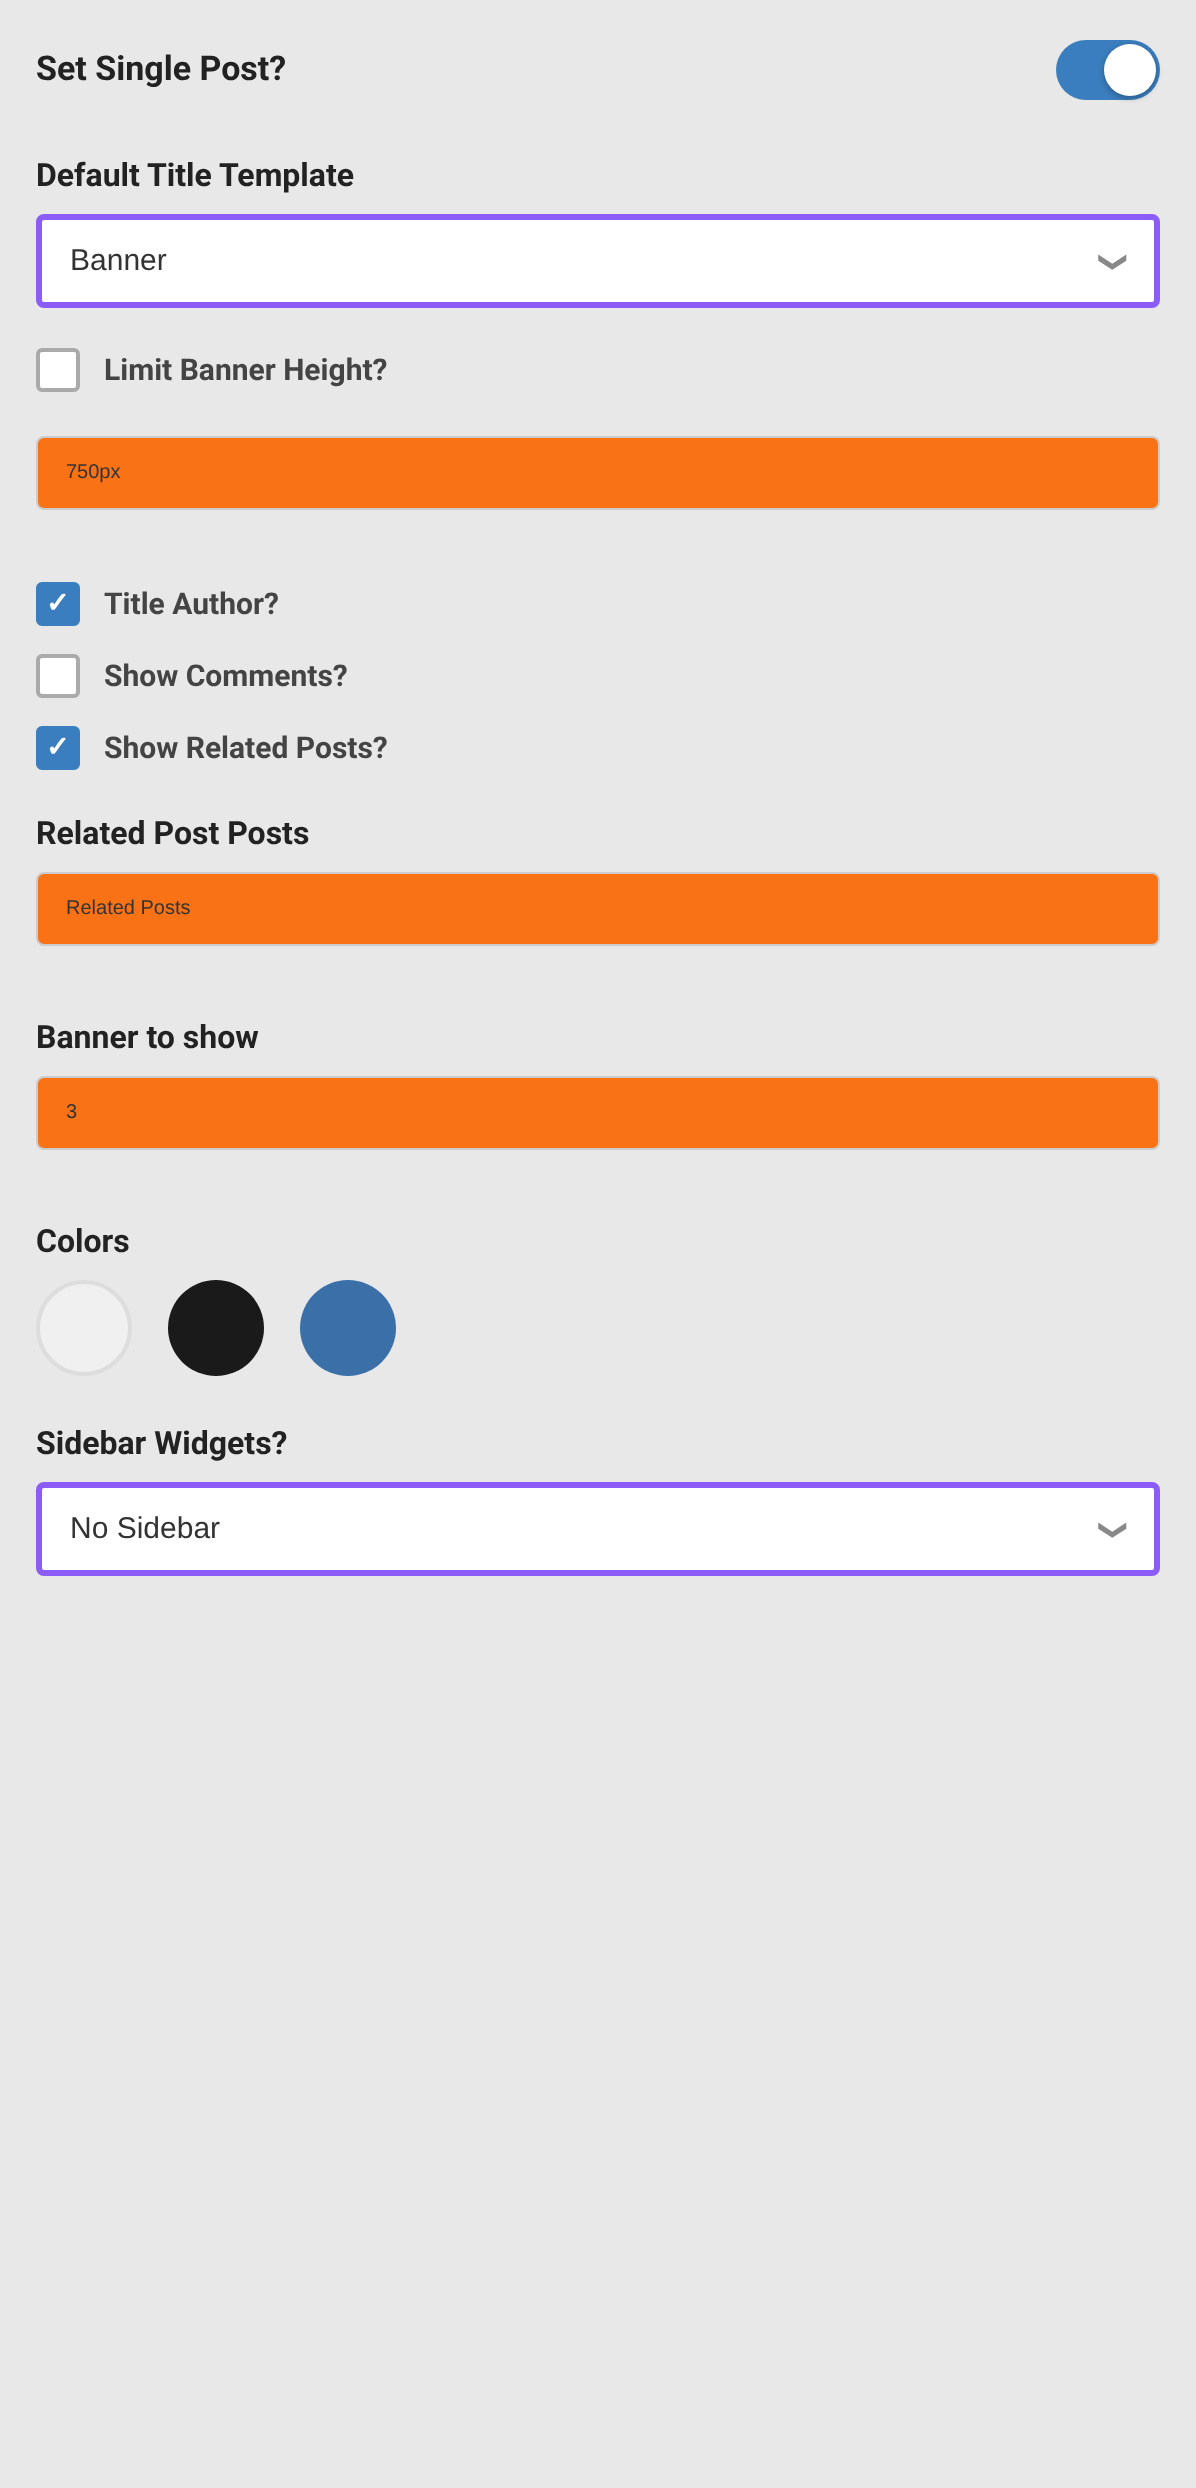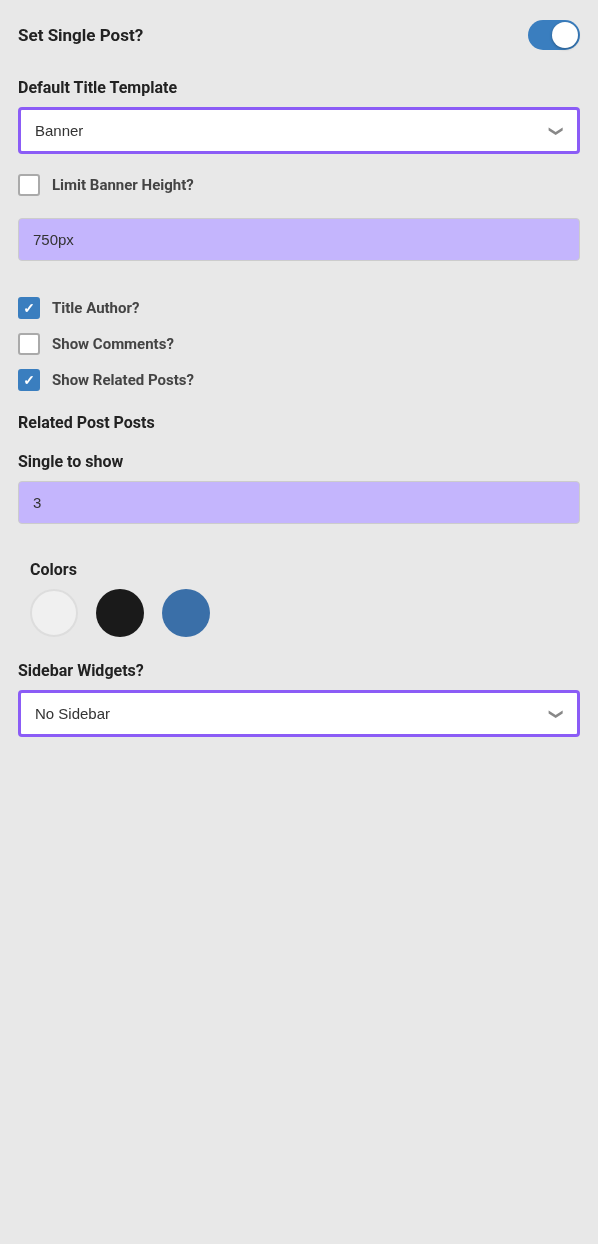--- a/index.html
+++ b/index.html
@@ -133,38 +133,37 @@
     .checkbox-label {
       font-size: 15px;
       color: #444;
       font-weight: bold;
     }
 
     
     .text-input {
       width: 100%;
       padding: 12px 14px;
-      font-size: 15px;
+      font-size: 10px;
       border: 1px solid #ccc;
       border-radius: 4px;
-      background: #c4b5fd;
+      background: #f97316;
       outline: none;
       color: #333;
       margin-bottom: 16px;
     }
 
     
     .section {
       margin-bottom: 20px;
     }
 
     
     .colors-section {
       margin-bottom: 24px;
-      margin-left: 12px;
     }
 
     .color-circles {
       display: flex;
       gap: 18px;
       align-items: center;
       margin-top: 10px;
     }
 
     .color-circle {
@@ -238,24 +237,25 @@
 
   <div class="checkbox-row">
     <div class="checkbox-box checked"></div>
     <span class="checkbox-label">Show Related Posts?</span>
   </div>
 
   <div class="spacer"></div>
 
   <div class="section">
     <div class="section-label">Related Post Posts</div>
-  </div>
-
-  <div class="section">
-    <div class="section-label">Single to show</div>
+    <input type="text" class="text-input" value="Related Posts" style="">
+  </div>
+
+  <div class="section">
+    <div class="section-label">Banner to show</div>
     <input type="text" class="text-input" value="3" style="">
   </div>
 
   <div class="colors-section">
     <div class="section-label">Colors</div>
     <div class="color-circles">
       <div class="color-circle white"></div>
       <div class="color-circle black"></div>
       <div class="color-circle blue"></div>
     </div>

